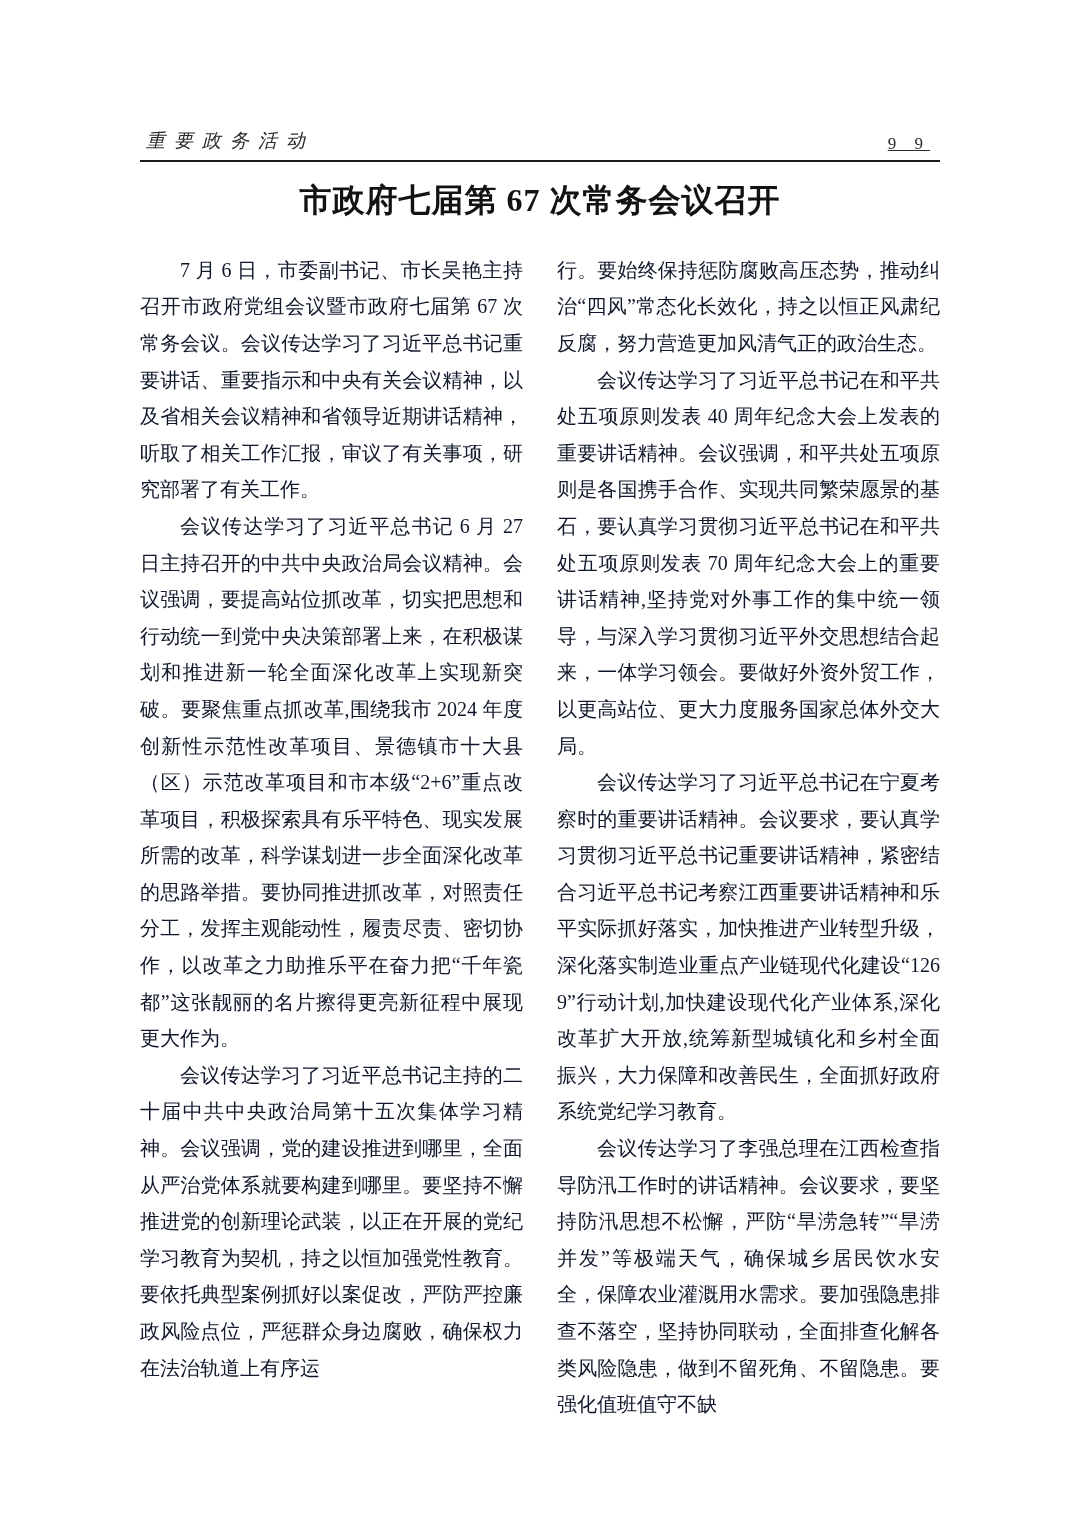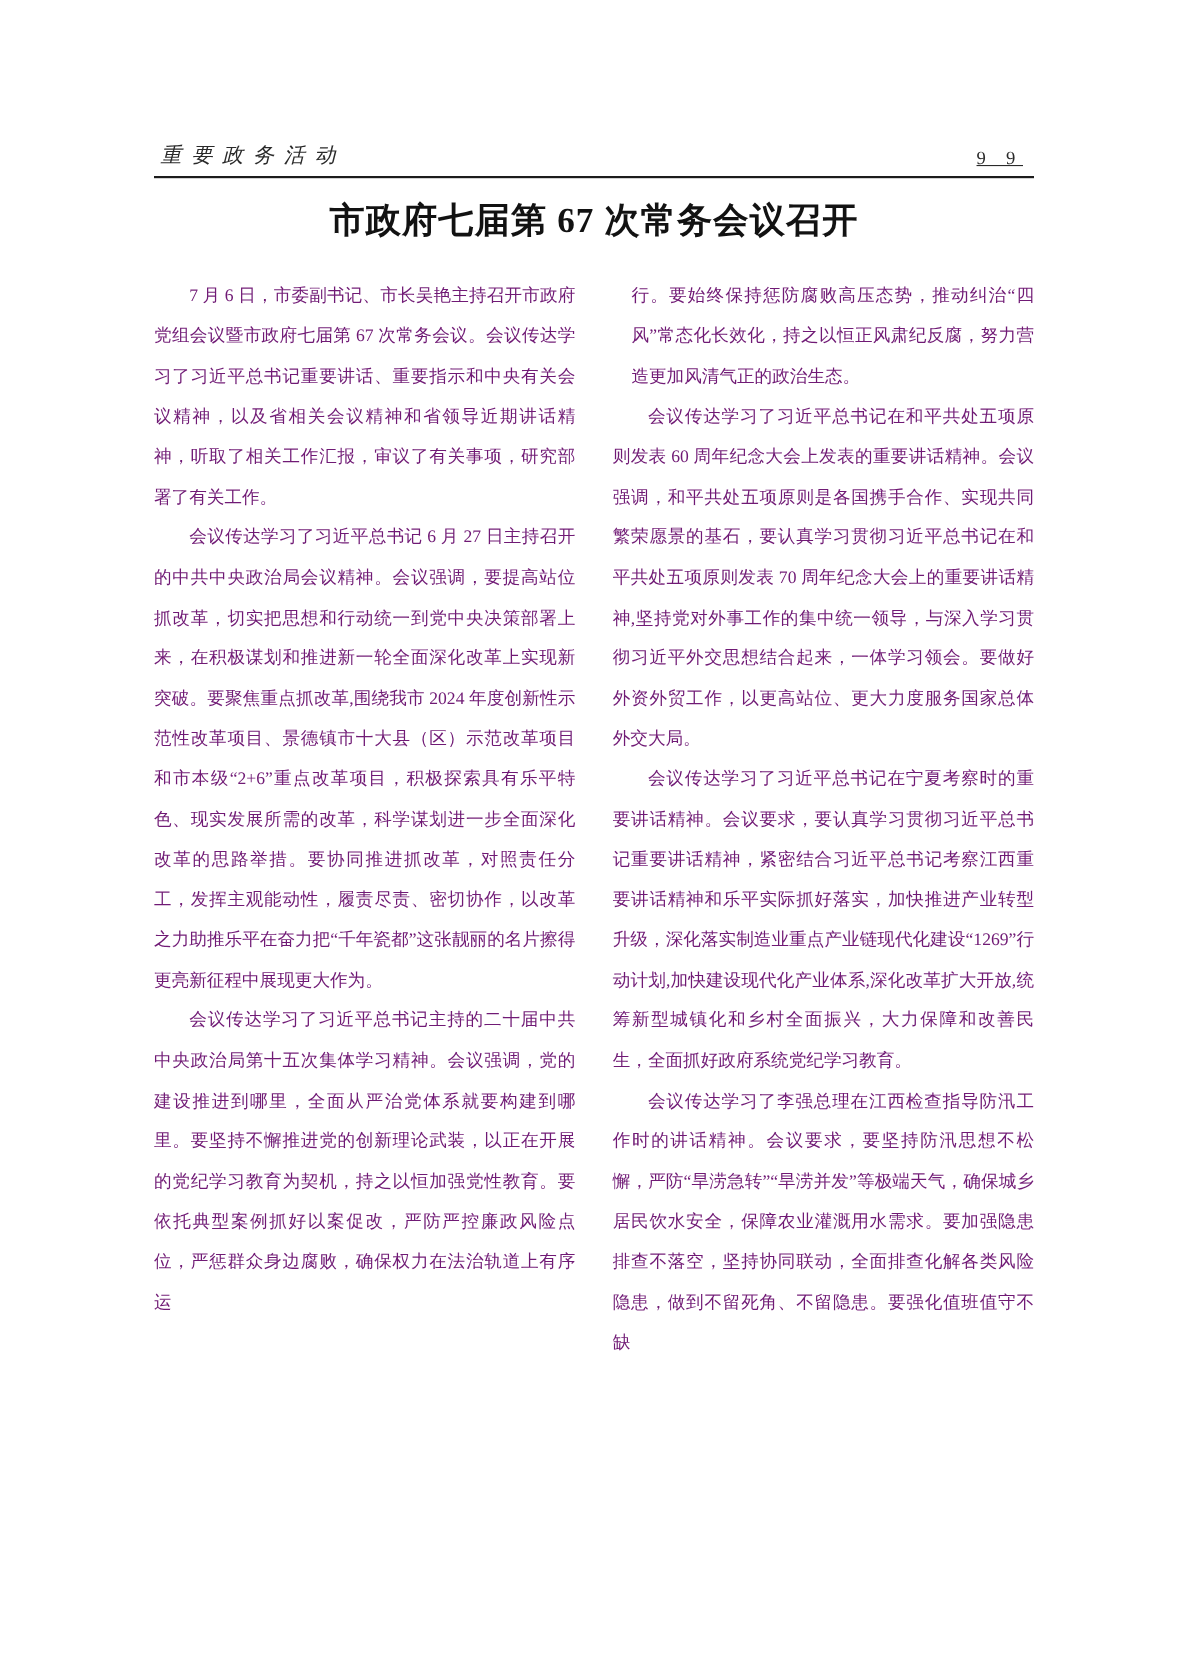--- a/index.html
+++ b/index.html
@@ -55,32 +55,31 @@
     margin-top: 33px;
     display: flex;
     gap: 34px;
   }
   .col {
     width: 383px;
     flex: 0 0 383px;
   }
   .col p {
     margin: 0;
-    font-size: 16px;
+    font-size: 20px;
     line-height: 36.6px;
     text-align: justify;
     text-justify: inter-ideograph;
     text-indent: 2em;
-    color: #701a75;
+    color: #0f172a;
     word-break: break-all;
   }
   
   .col--right p:first-child {
     text-indent: 0;
-    margin-left: 17px;
   }
 </style>
 </head>
 <body>
 
 <div class="sheet">
 
   <header class="page-header">
     <span class="section-label">重要政务活动</span>
     <span class="page-number">9 9</span>
@@ -91,20 +90,20 @@
   <main class="columns">
 
     <div class="col col--left">
       <p>7 月 6 日，市委副书记、市长吴艳主持召开市政府党组会议暨市政府七届第 67 次常务会议。会议传达学习了习近平总书记重要讲话、重要指示和中央有关会议精神，以及省相关会议精神和省领导近期讲话精神，听取了相关工作汇报，审议了有关事项，研究部署了有关工作。</p>
       <p>会议传达学习了习近平总书记 6 月 27 日主持召开的中共中央政治局会议精神。会议强调，要提高站位抓改革，切实把思想和行动统一到党中央决策部署上来，在积极谋划和推进新一轮全面深化改革上实现新突破。要聚焦重点抓改革,围绕我市 2024 年度创新性示范性改革项目、景德镇市十大县（区）示范改革项目和市本级“2+6”重点改革项目，积极探索具有乐平特色、现实发展所需的改革，科学谋划进一步全面深化改革的思路举措。要协同推进抓改革，对照责任分工，发挥主观能动性，履责尽责、密切协作，以改革之力助推乐平在奋力把“千年瓷都”这张靓丽的名片擦得更亮新征程中展现更大作为。</p>
       <p>会议传达学习了习近平总书记主持的二十届中共中央政治局第十五次集体学习精神。会议强调，党的建设推进到哪里，全面从严治党体系就要构建到哪里。要坚持不懈推进党的创新理论武装，以正在开展的党纪学习教育为契机，持之以恒加强党性教育。要依托典型案例抓好以案促改，严防严控廉政风险点位，严惩群众身边腐败，确保权力在法治轨道上有序运</p>
     </div>
 
     <div class="col col--right">
       <p>行。要始终保持惩防腐败高压态势，推动纠治“四风”常态化长效化，持之以恒正风肃纪反腐，努力营造更加风清气正的政治生态。</p>
-      <p>会议传达学习了习近平总书记在和平共处五项原则发表 60 周年纪念大会上发表的重要讲话精神。会议强调，和平共处五项原则是各国携手合作、实现共同繁荣愿景的基石，要认真学习贯彻习近平总书记在和平共处五项原则发表 70 周年纪念大会上的重要讲话精神,坚持党对外事工作的集中统一领导，与深入学习贯彻习近平外交思想结合起来，一体学习领会。要做好外资外贸工作，以更高站位、更大力度服务国家总体外交大局。</p>
+      <p>会议传达学习了习近平总书记在和平共处五项原则发表 40 周年纪念大会上发表的重要讲话精神。会议强调，和平共处五项原则是各国携手合作、实现共同繁荣愿景的基石，要认真学习贯彻习近平总书记在和平共处五项原则发表 70 周年纪念大会上的重要讲话精神,坚持党对外事工作的集中统一领导，与深入学习贯彻习近平外交思想结合起来，一体学习领会。要做好外资外贸工作，以更高站位、更大力度服务国家总体外交大局。</p>
       <p>会议传达学习了习近平总书记在宁夏考察时的重要讲话精神。会议要求，要认真学习贯彻习近平总书记重要讲话精神，紧密结合习近平总书记考察江西重要讲话精神和乐平实际抓好落实，加快推进产业转型升级，深化落实制造业重点产业链现代化建设“1269”行动计划,加快建设现代化产业体系,深化改革扩大开放,统筹新型城镇化和乡村全面振兴，大力保障和改善民生，全面抓好政府系统党纪学习教育。</p>
       <p>会议传达学习了李强总理在江西检查指导防汛工作时的讲话精神。会议要求，要坚持防汛思想不松懈，严防“旱涝急转”“旱涝并发”等极端天气，确保城乡居民饮水安全，保障农业灌溉用水需求。要加强隐患排查不落空，坚持协同联动，全面排查化解各类风险隐患，做到不留死角、不留隐患。要强化值班值守不缺</p>
     </div>
 
   </main>
 
 </div>
 
 </body></html>

